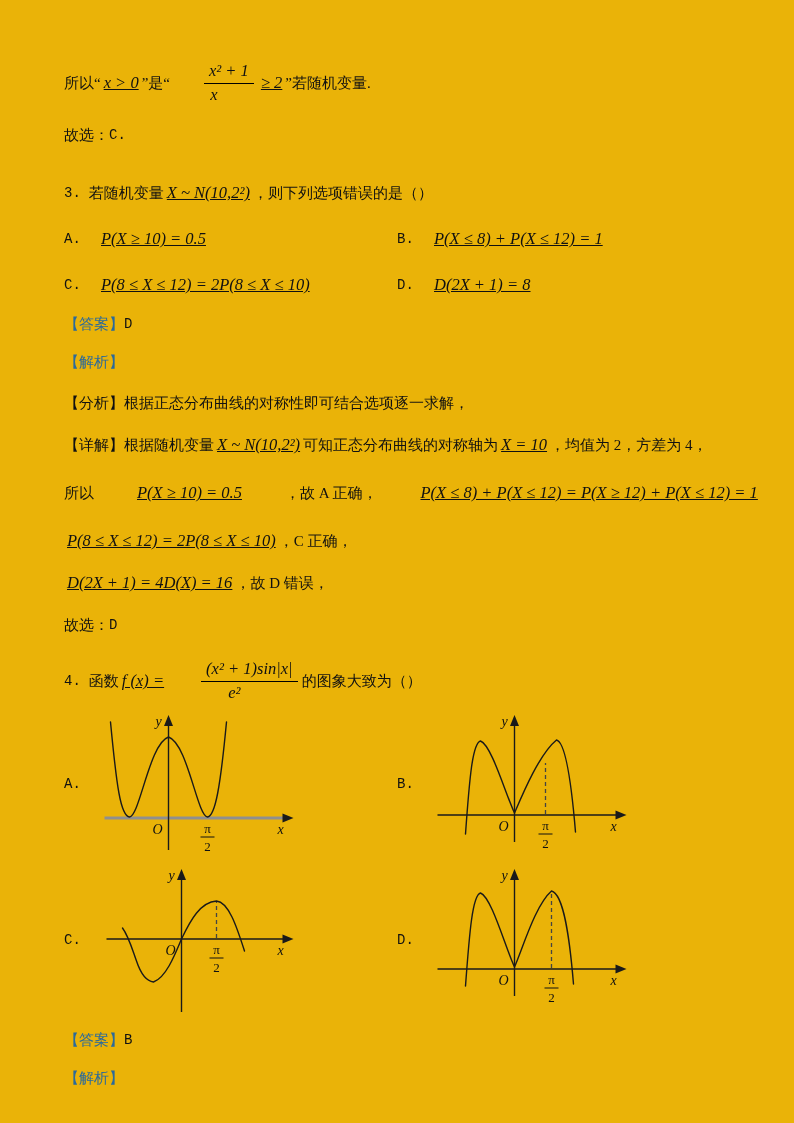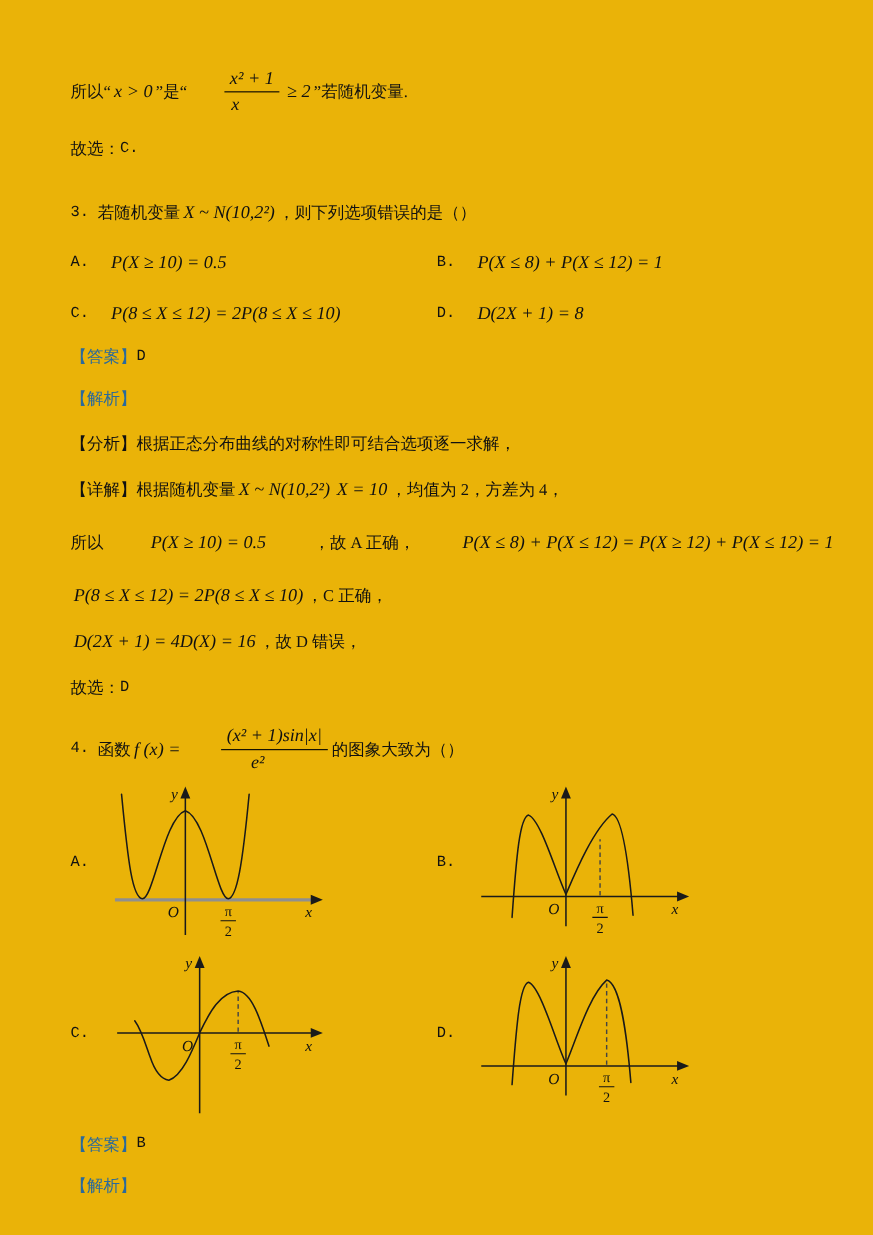--- a/index.html
+++ b/index.html
@@ -3,21 +3,21 @@
 <meta charset="utf-8">
 <style>
   html,body{margin:0;padding:0;background:#e8e8e8;}
   .page{
     width:794px;height:1123px;background:#eab308;margin:0 auto;
     box-sizing:border-box;padding:56px 62px 0 64px;
     font-family:"Liberation Serif","DejaVu Serif",serif;
     font-size:15px;color:#111;position:relative;overflow:hidden;
   }
   .ln{display:flex;align-items:center;flex-wrap:nowrap;white-space:nowrap;}
-  .m{font-family:"Liberation Serif","DejaVu Serif",serif;font-style:italic;font-size:16.5px;padding:0 3px;}
+  .m{font-family:"Liberation Serif","DejaVu Serif",serif;font-style:italic;font-size:16.5px;padding:0 3px;text-decoration:underline;}
   .mono{font-family:"Liberation Mono","DejaVu Sans Mono",monospace;font-size:14px;font-style:normal;}
   .blue{color:#2B6A9B;}
   .frac{display:inline-flex;flex-direction:column;align-items:center;vertical-align:middle;
         margin:0 4px;font-family:"Liberation Serif","DejaVu Serif",serif;font-style:italic;font-size:16.5px;}
   .frac .num{border-bottom:1.3px solid #000;padding:0 5px 2px;line-height:1.1;margin-left:30px;}
   .frac .den{padding-top:2px;line-height:1.1;}
   
   .conclusion{margin-top:0;height:54px;}
   .choice-c{margin-top:14px;height:22px;}
   .q3-stem{margin-top:34px;height:26px;}
@@ -108,20 +108,21 @@
 
   <div class="ln sol-line">
     <span>【分析】</span>
     <span>根据正态分布曲线的对称性即可结合选项逐一求解，</span>
   </div>
 
   <div class="ln sol-line" style="">
     <span>【详解】</span>
     <span>根据随机变量</span>
     <span class="m">X ~ N(10,2²)</span>
+    <span>可知正态分布曲线的对称轴为</span>
     <span class="m">X = 10</span>
     <span>，均值为 2，方差为 4，</span>
   </div>
 
   <div class="ln sol-line" style="margin-top:22px;gap:40px;">
     <span>所以</span>
     <span class="m">P(X ≥ 10) = 0.5</span>
     <span>，故 A 正确，</span>
     <span class="m">P(X ≤ 8) + P(X ≤ 12) = P(X ≥ 12) + P(X ≤ 12) = 1</span>
     <span>，故 B 正确，</span>

